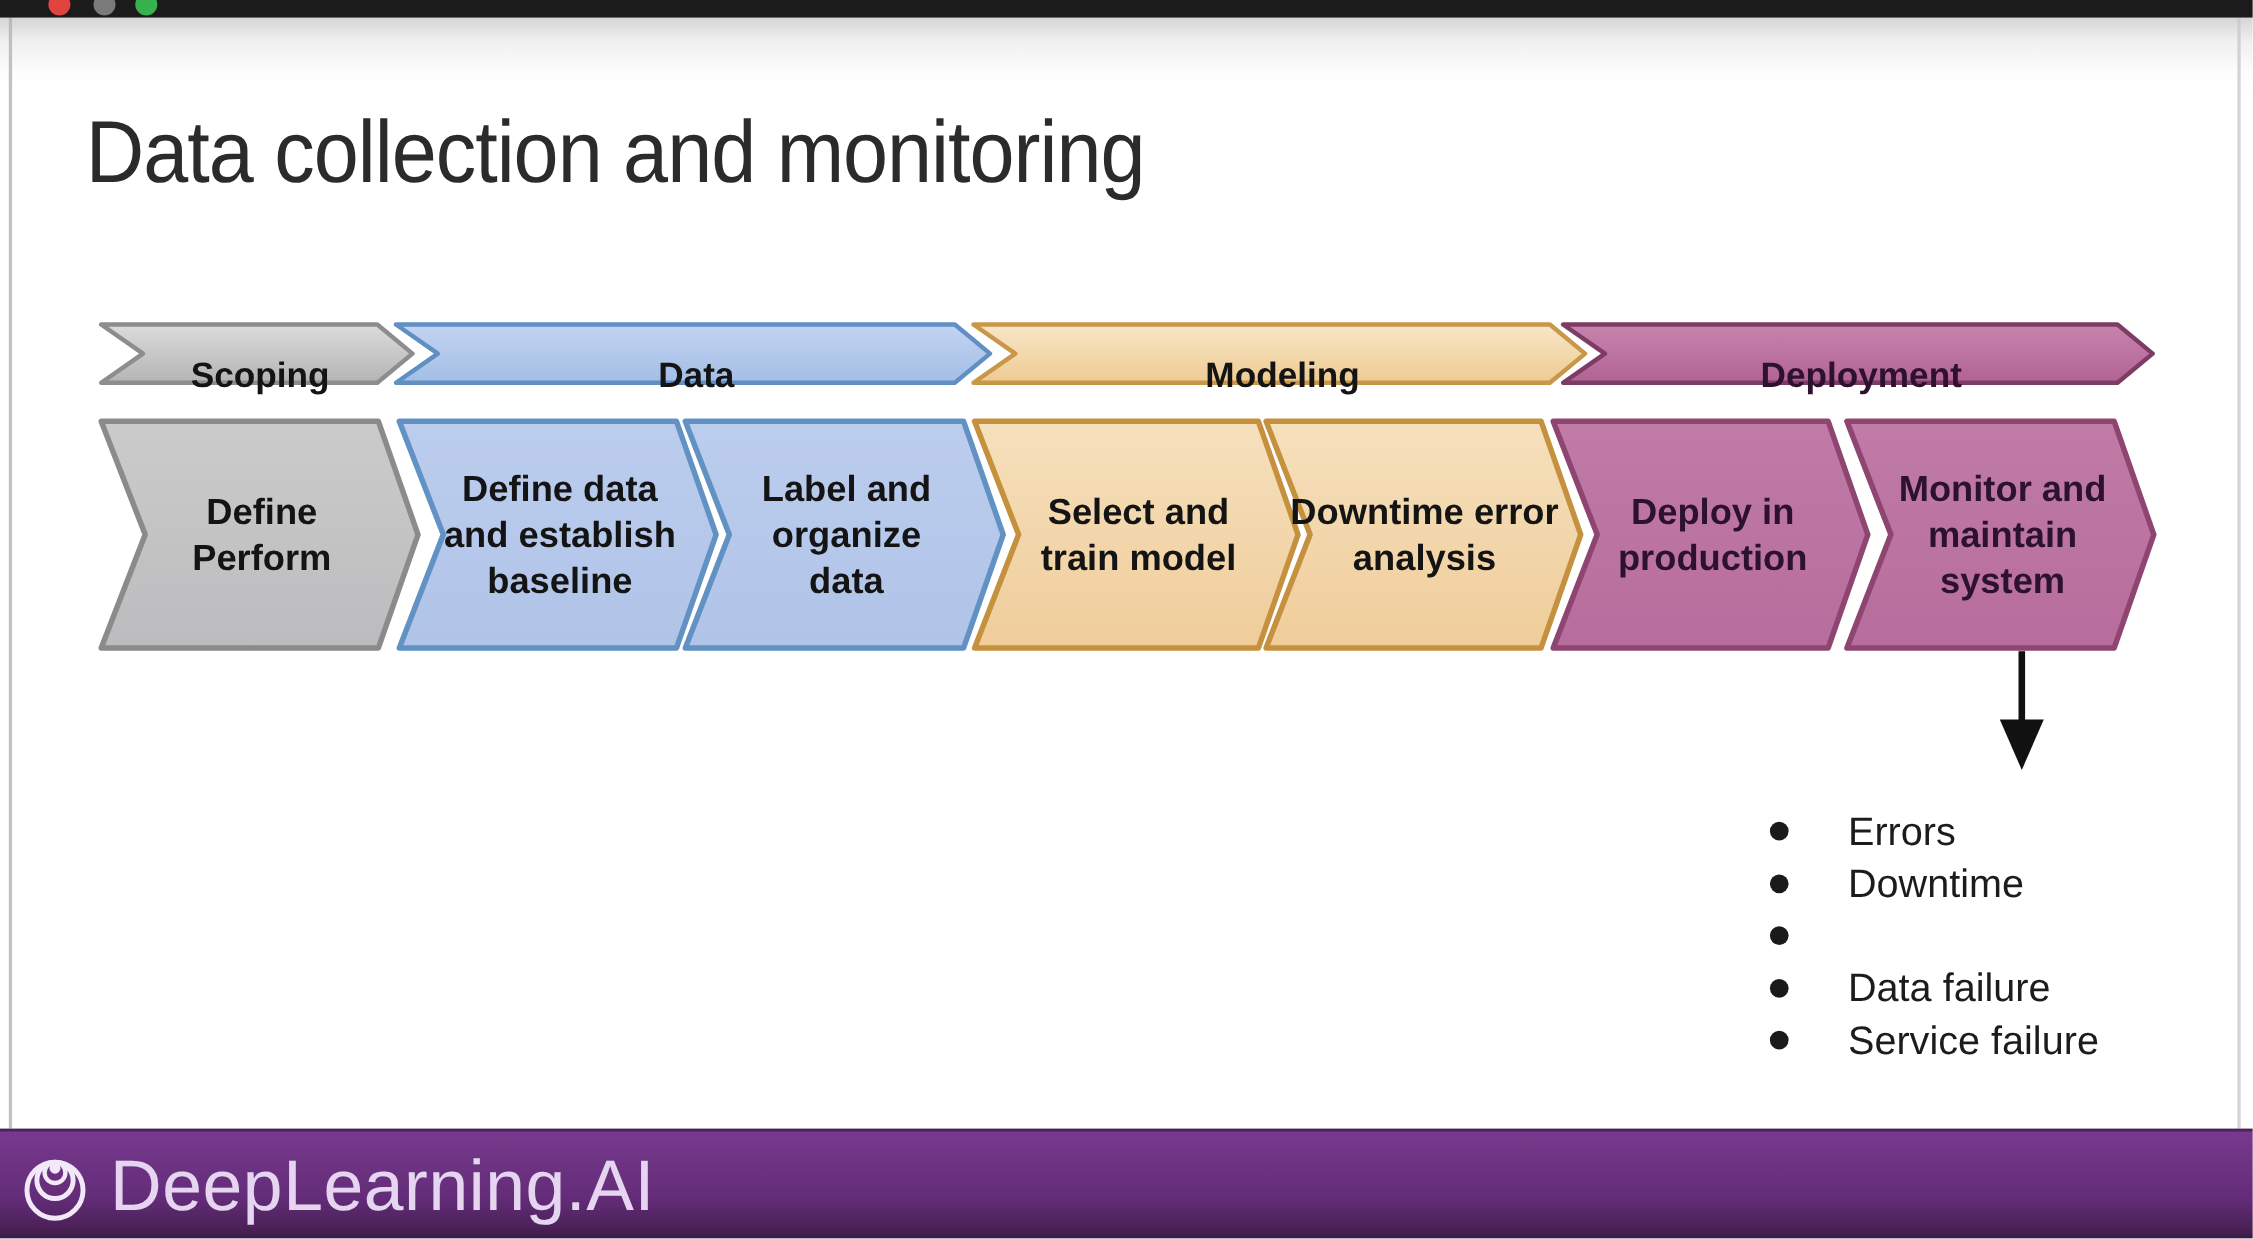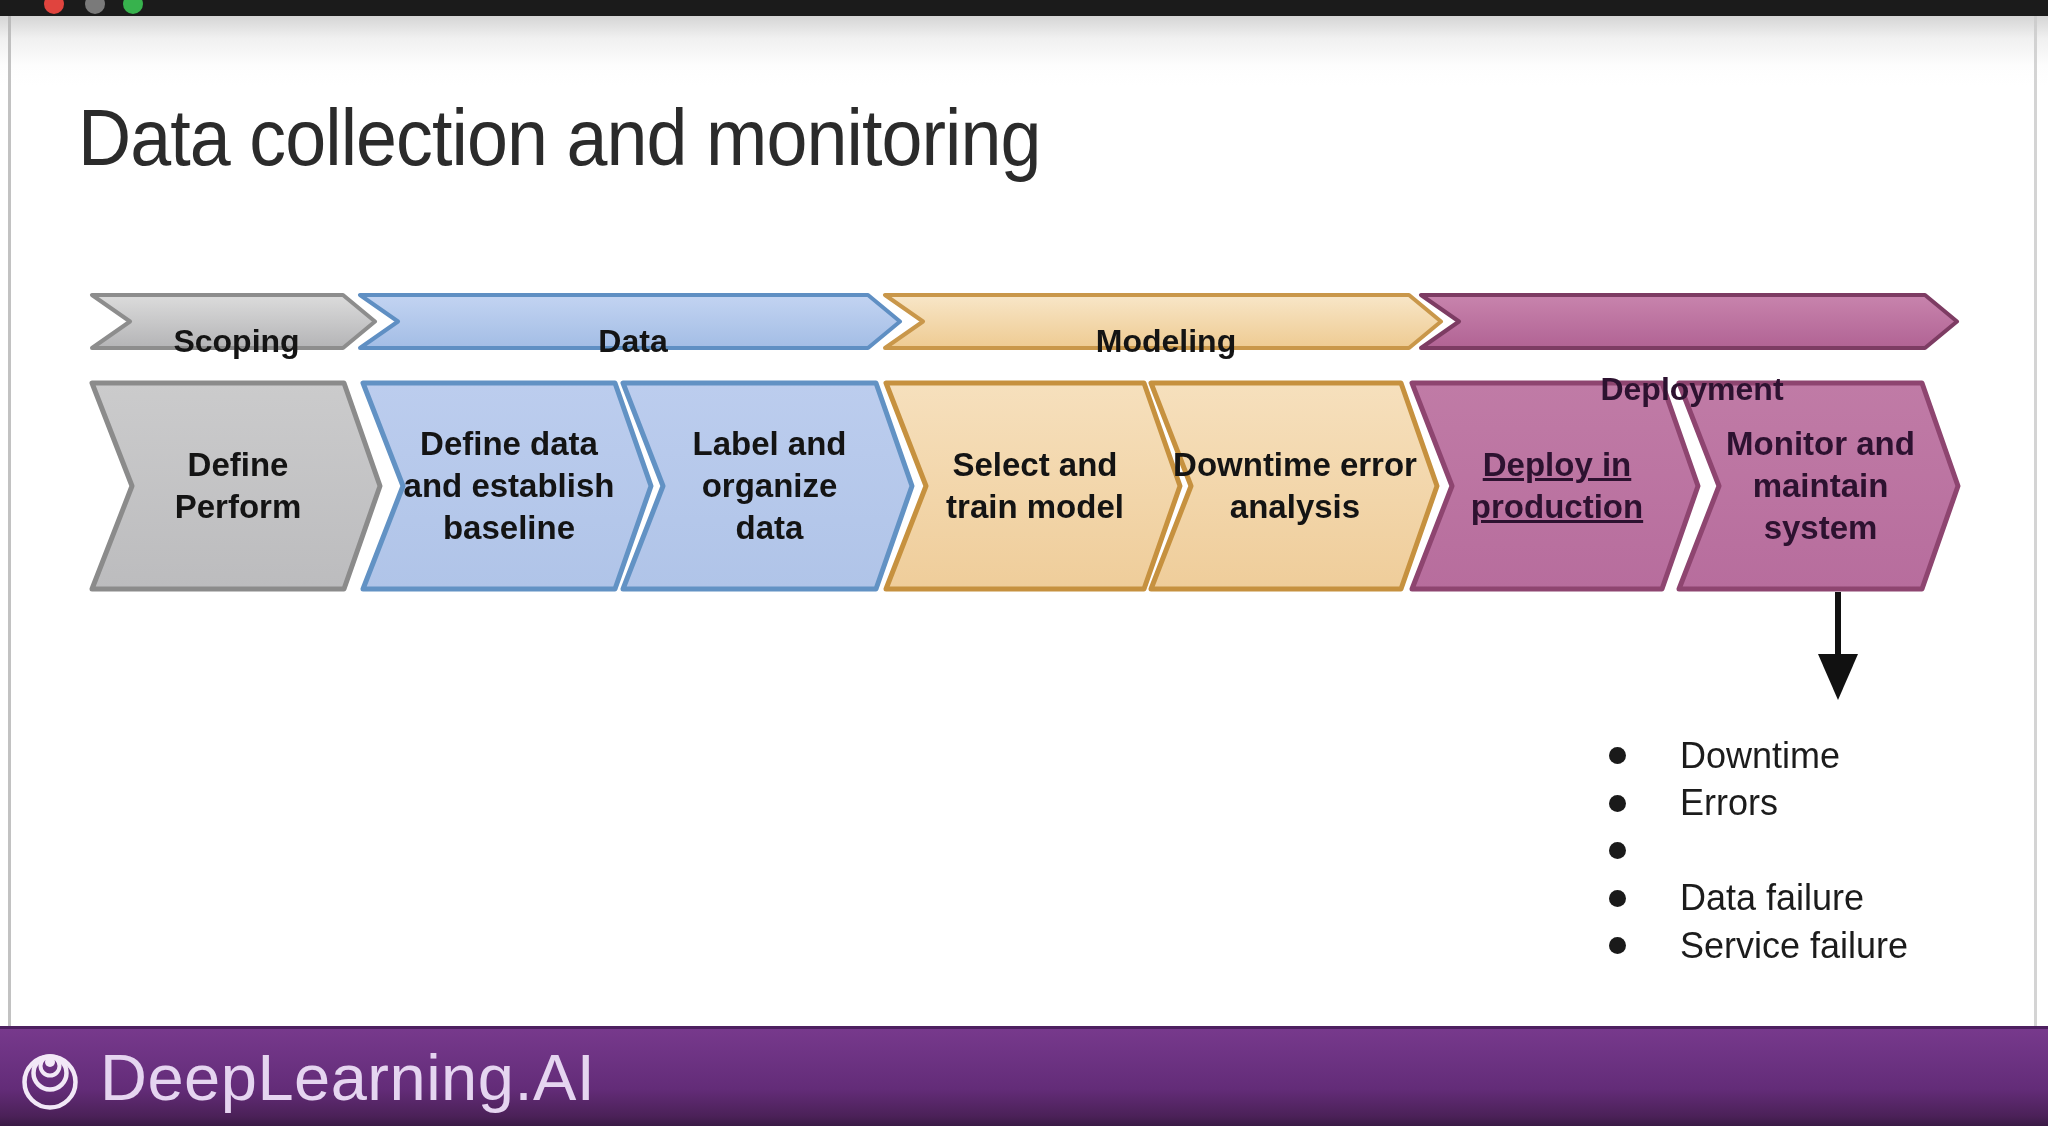--- a/index.html
+++ b/index.html
@@ -49,28 +49,28 @@
     position: absolute; display: flex; align-items: center; justify-content: center;
     text-align: center; font-weight: 700; color: #141414; white-space: pre;
   }
   .stage-label { top: 330px; height: 22px; font-size: 32px; }
   .step-label  { top: 383px; height: 206px; font-size: 33px; line-height: 1.28; }
   .step-label.purple-text, .stage-label.purple-text { color: #2d1230; }
 
   .stage-label.s0 { left: 130px;  width: 213px; }
   .stage-label.s1 { left: 398px;  width: 470px; }
   .stage-label.s2 { left: 923px;  width: 486px; text-align: right; }
-  .stage-label.s3 { left: 1459px; width: 466px; margin-top: 48px; }
+  .stage-label.s3 { left: 1459px; width: 466px; }
 
   .step-label.p0 { left: 132px;  width: 212px; }
   .step-label.p1 { left: 403px;  width: 212px; }
   .step-label.p2 { left: 663px;  width: 213px; }
   .step-label.p3 { left: 926px;  width: 218px; }
   .step-label.p4 { left: 1188px; width: 214px; }
-  .step-label.p5 { left: 1452px; width: 210px; text-decoration: underline; }
+  .step-label.p5 { left: 1452px; width: 210px; }
   .step-label.p6 { left: 1719px; width: 203px; }
 
   
   .monitor-list {
     position: absolute; left: 1600px; top: 732px; width: 440px;
   }
   .monitor-item {
     display: flex; align-items: center; height: 47.5px;
     font-size: 36px; color: #1c1c1c;
   }
@@ -188,25 +188,25 @@
 analysis</div>
 <div class="step-label p5 purple-text">Deploy in
 production</div>
 <div class="step-label p6 purple-text">Monitor and
 maintain
 system</div>
 
 <div class="monitor-list">
   <div class="monitor-item">
     <span class="bullet-dot"></span>
+    <span>Errors</span>
+  </div>
+  <div class="monitor-item">
+    <span class="bullet-dot"></span>
     <span>Downtime</span>
-  </div>
-  <div class="monitor-item">
-    <span class="bullet-dot"></span>
-    <span>Errors</span>
   </div>
   <div class="monitor-item">
     <span class="bullet-dot"></span>
   </div>
   <div class="monitor-item">
     <span class="bullet-dot"></span>
     <span>Data failure</span>
   </div>
   <div class="monitor-item">
     <span class="bullet-dot"></span>

